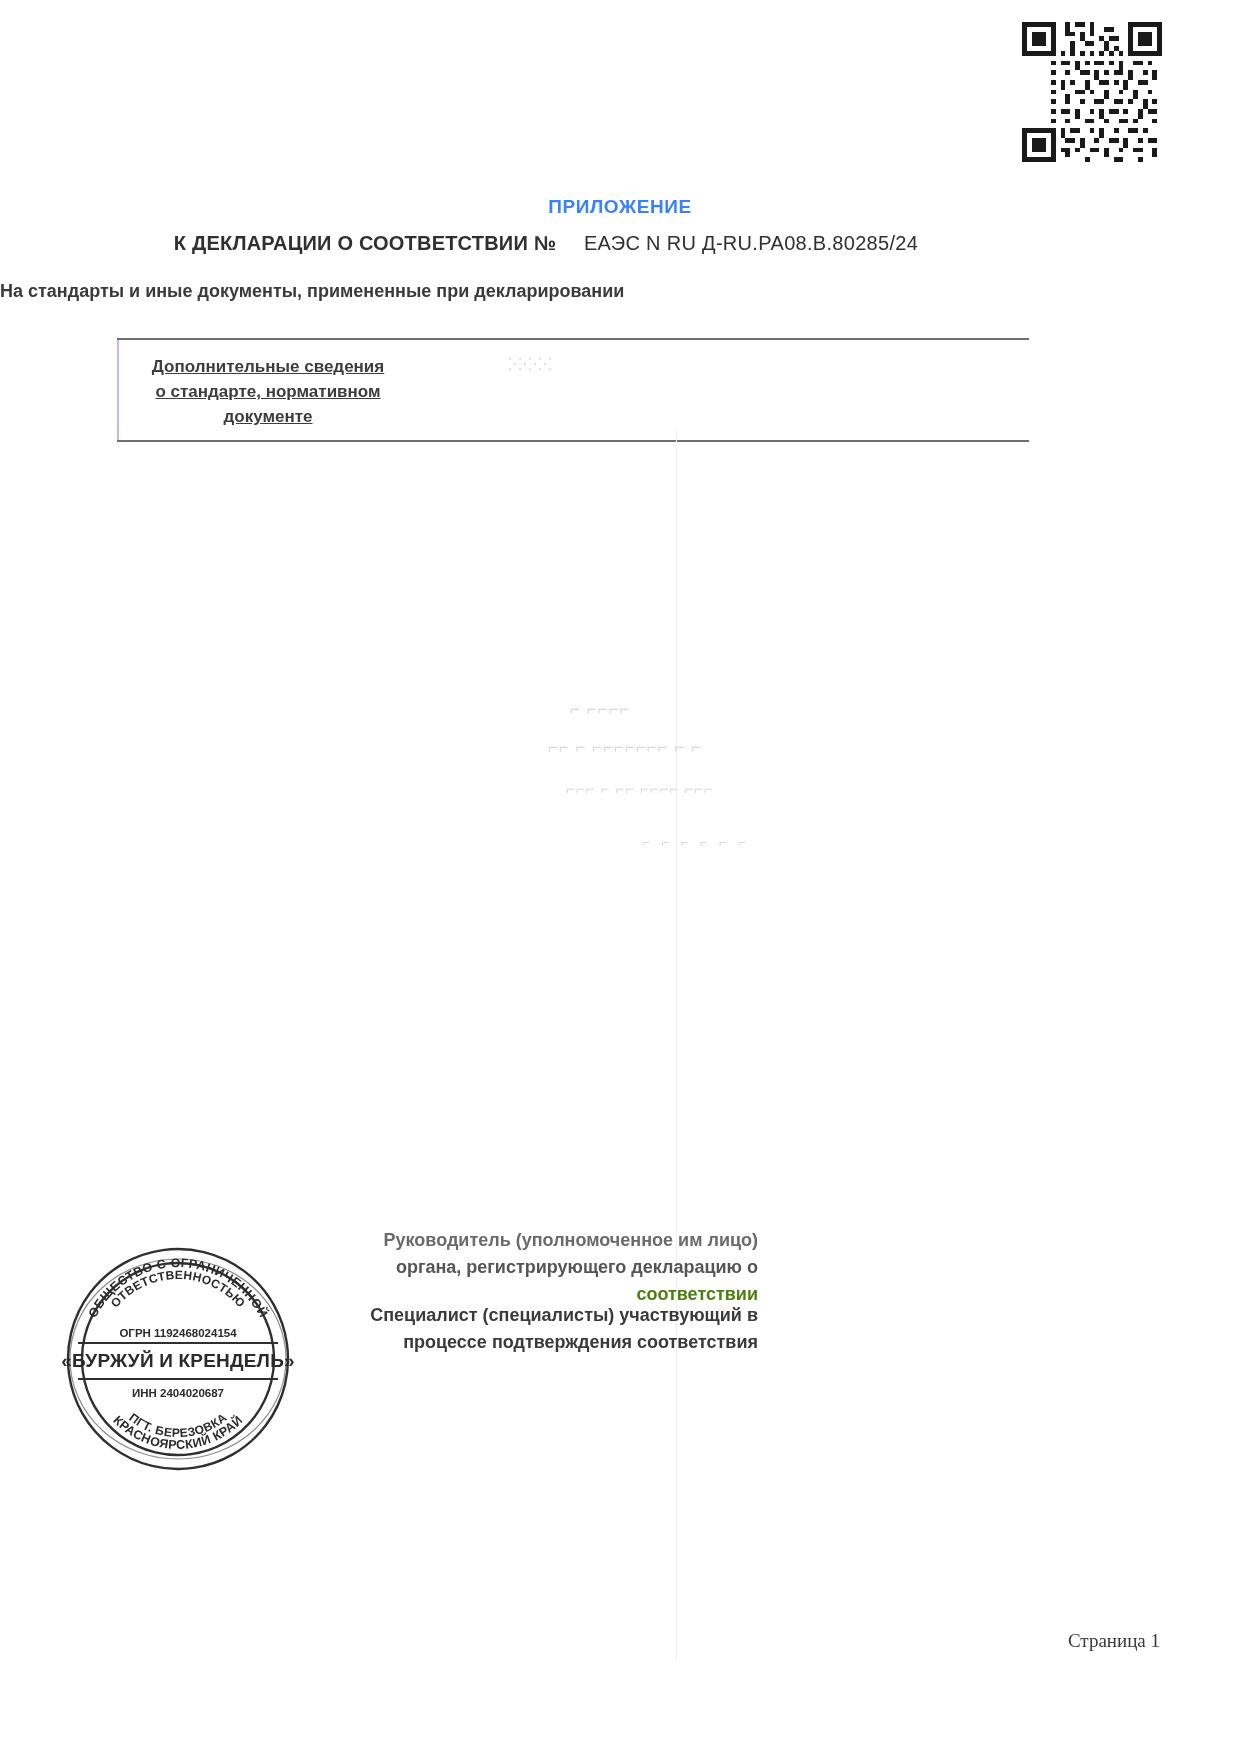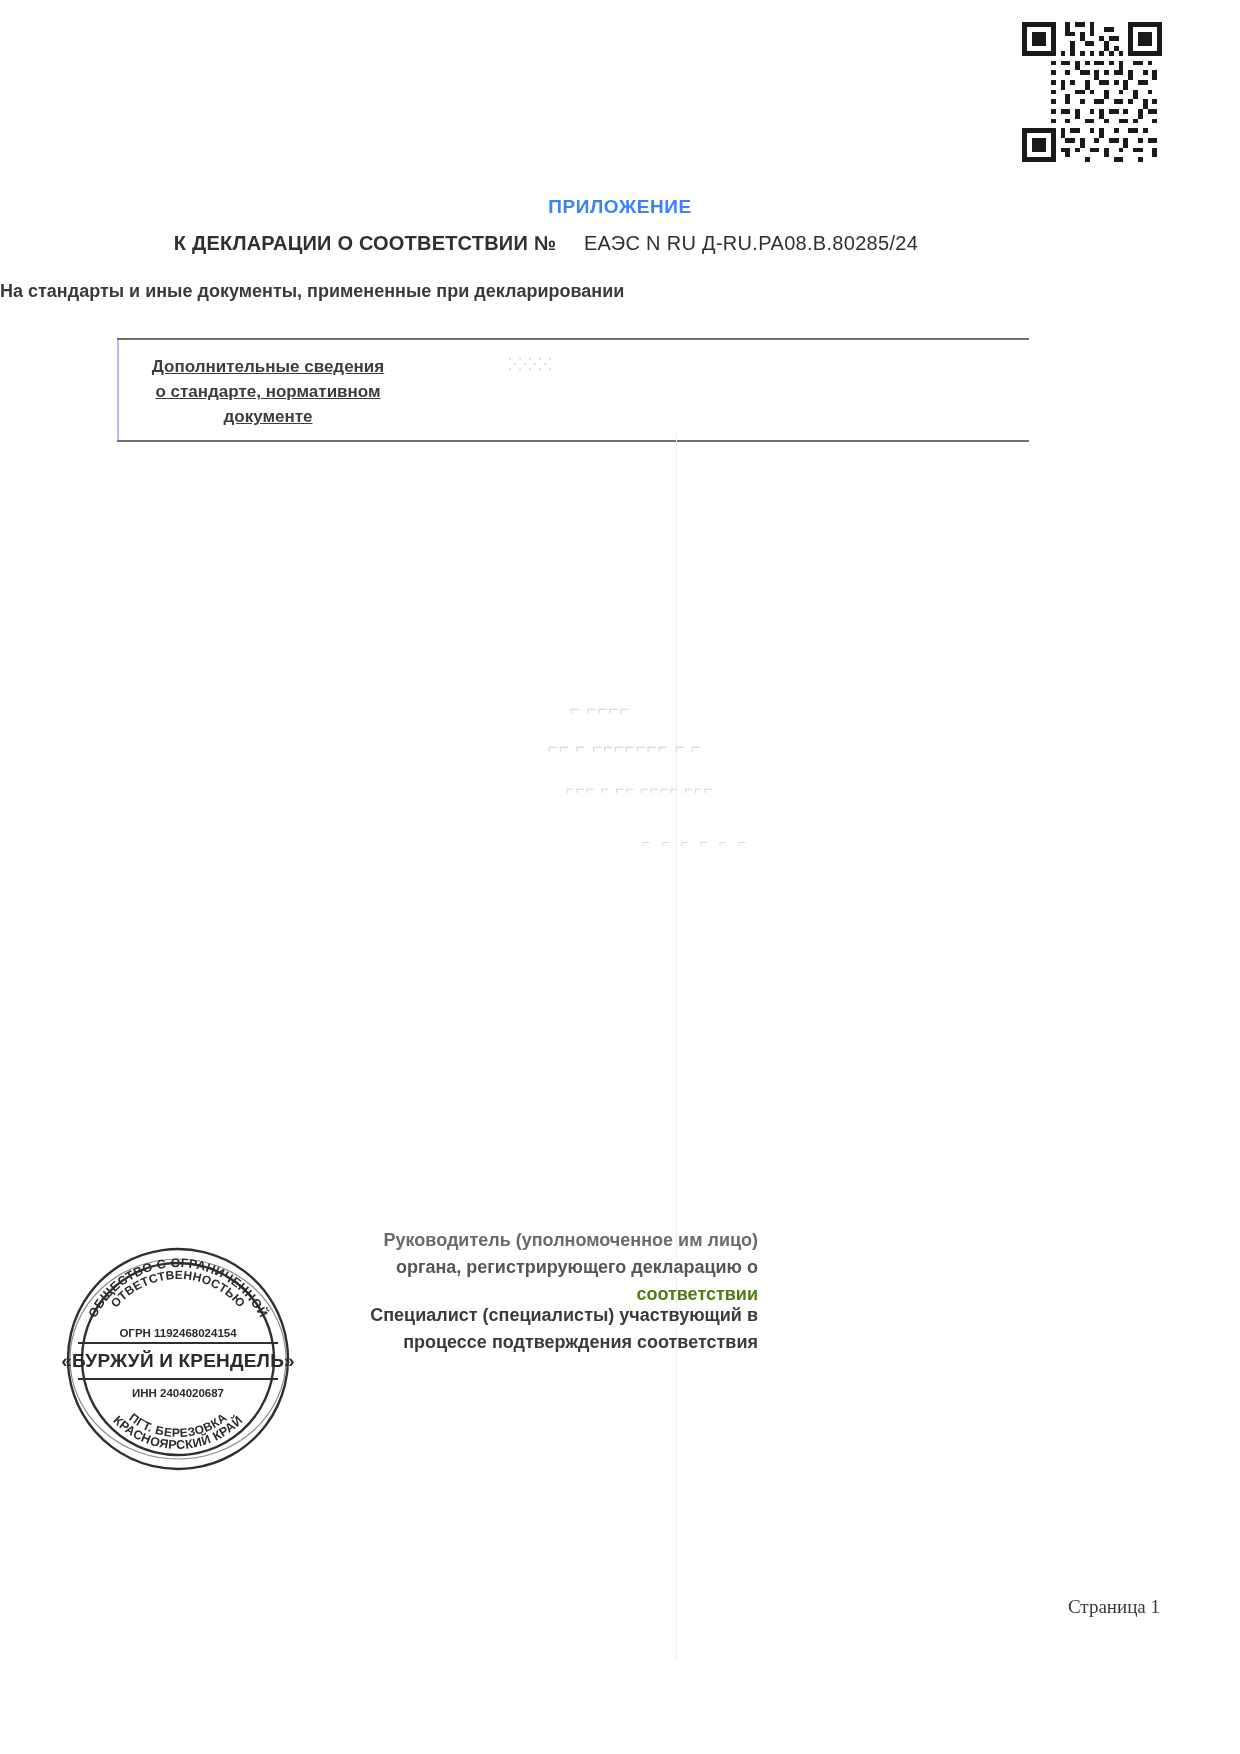--- a/index.html
+++ b/index.html
@@ -137,21 +137,21 @@
     left: 62px;
     top: 1243px;
     width: 232px;
     height: 232px;
   }
   .stamp svg { display: block; }
 
   
   .page-footer {
     position: absolute;
-    top: 1596px;
+    top: 1630px;
     left: 0;
     width: 1160px;
     text-align: right;
     font-size: 19px;
     color: #3a3a3a;
     font-family: "Liberation Serif", serif;
   }
 </style>
 </head>
 <body>

